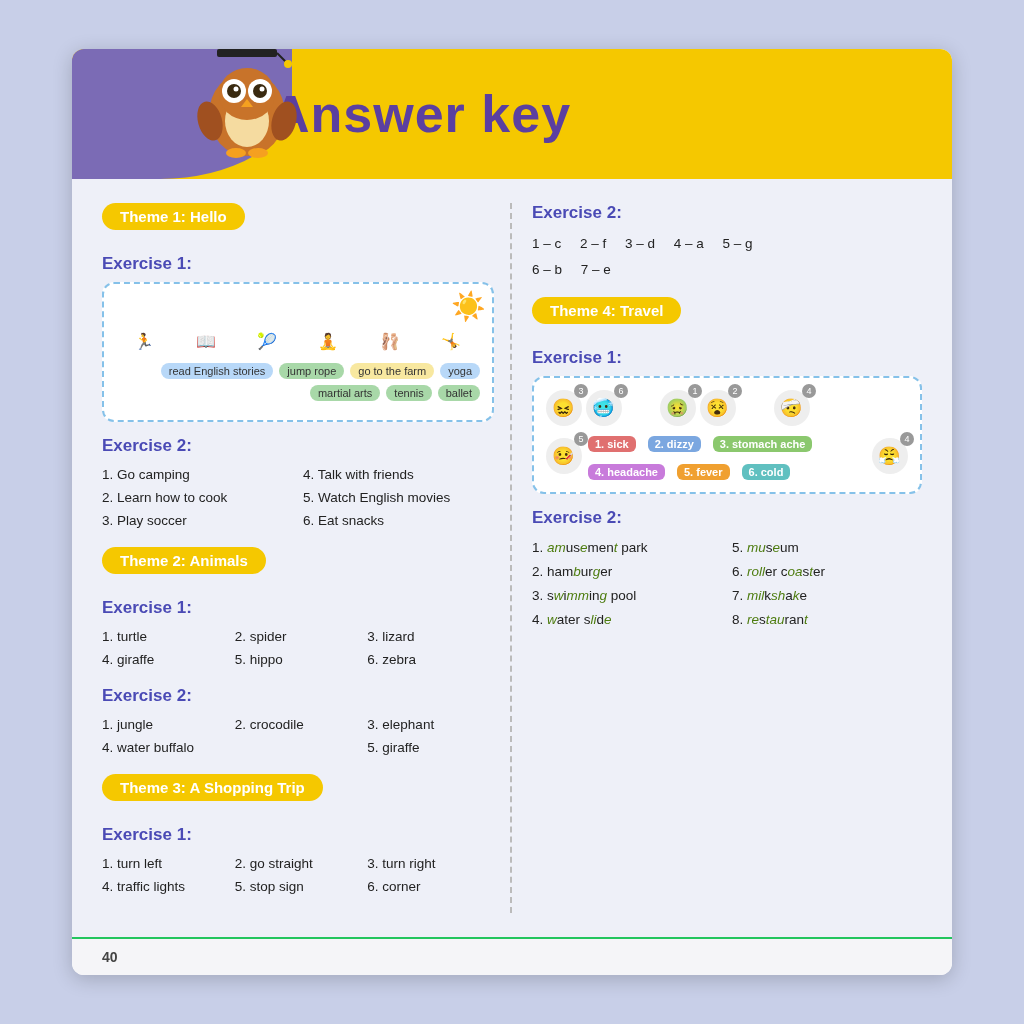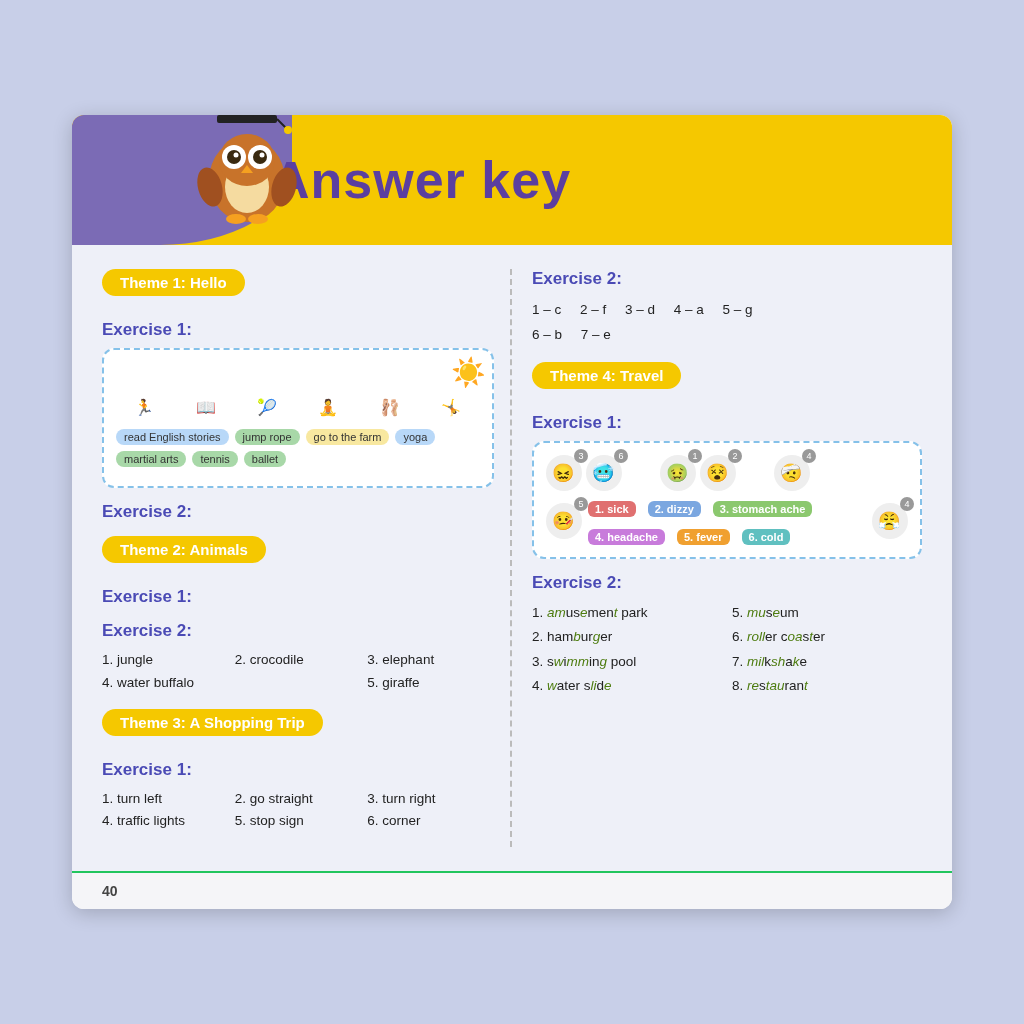--- a/index.html
+++ b/index.html
@@ -114,20 +114,21 @@
     .activity-box .sun {
       position: absolute;
       top: 6px; right: 6px;
       font-size: 28px;
     }
     .activity-tags {
       display: flex;
       flex-wrap: wrap;
       gap: 6px;
       margin-top: 12px;
+      justify-content: flex-end;
     }
     .activity-tag {
       background: #a8d8a8;
       border-radius: 8px;
       padding: 2px 8px;
       font-size: 11px;
       color: #333;
     }
     .activity-tag.blue { background: #b8d8f8; }
     .activity-tag.yellow { background: #f8e8a0; }
@@ -280,28 +281,44 @@
             <span class="activity-tag blue">yoga</span>
             <span class="activity-tag">martial arts</span>
             <span class="activity-tag">tennis</span>
             <span class="activity-tag">ballet</span>
           </div>
         </div>
       </div>
 
       <div class="section-gap">
         <div class="exercise-title">Exercise 2:</div>
+        <div class="two-col-list">
+          <span>1. Go camping</span>
+          <span>4. Talk with friends</span>
+          <span>2. Learn how to cook</span>
+          <span>5. Watch English movies</span>
+          <span>3. Play soccer</span>
+          <span>6. Eat snacks</span>
+        </div>
       </div>
 
       <div class="section-gap">
         <span class="theme-badge">Theme 2: Animals</span>
       </div>
 
       <div class="section-gap">
         <div class="exercise-title">Exercise 1:</div>
+        <div class="three-col-list">
+          <span>1. turtle</span>
+          <span>2. spider</span>
+          <span>3. lizard</span>
+          <span>4. giraffe</span>
+          <span>5. hippo</span>
+          <span>6. zebra</span>
+        </div>
       </div>
 
       <div class="section-gap">
         <div class="exercise-title">Exercise 2:</div>
         <div class="three-col-list">
           <span>1. jungle</span>
           <span>2. crocodile</span>
           <span>3. elephant</span>
           <span>4. water buffalo</span>
           <span></span>

